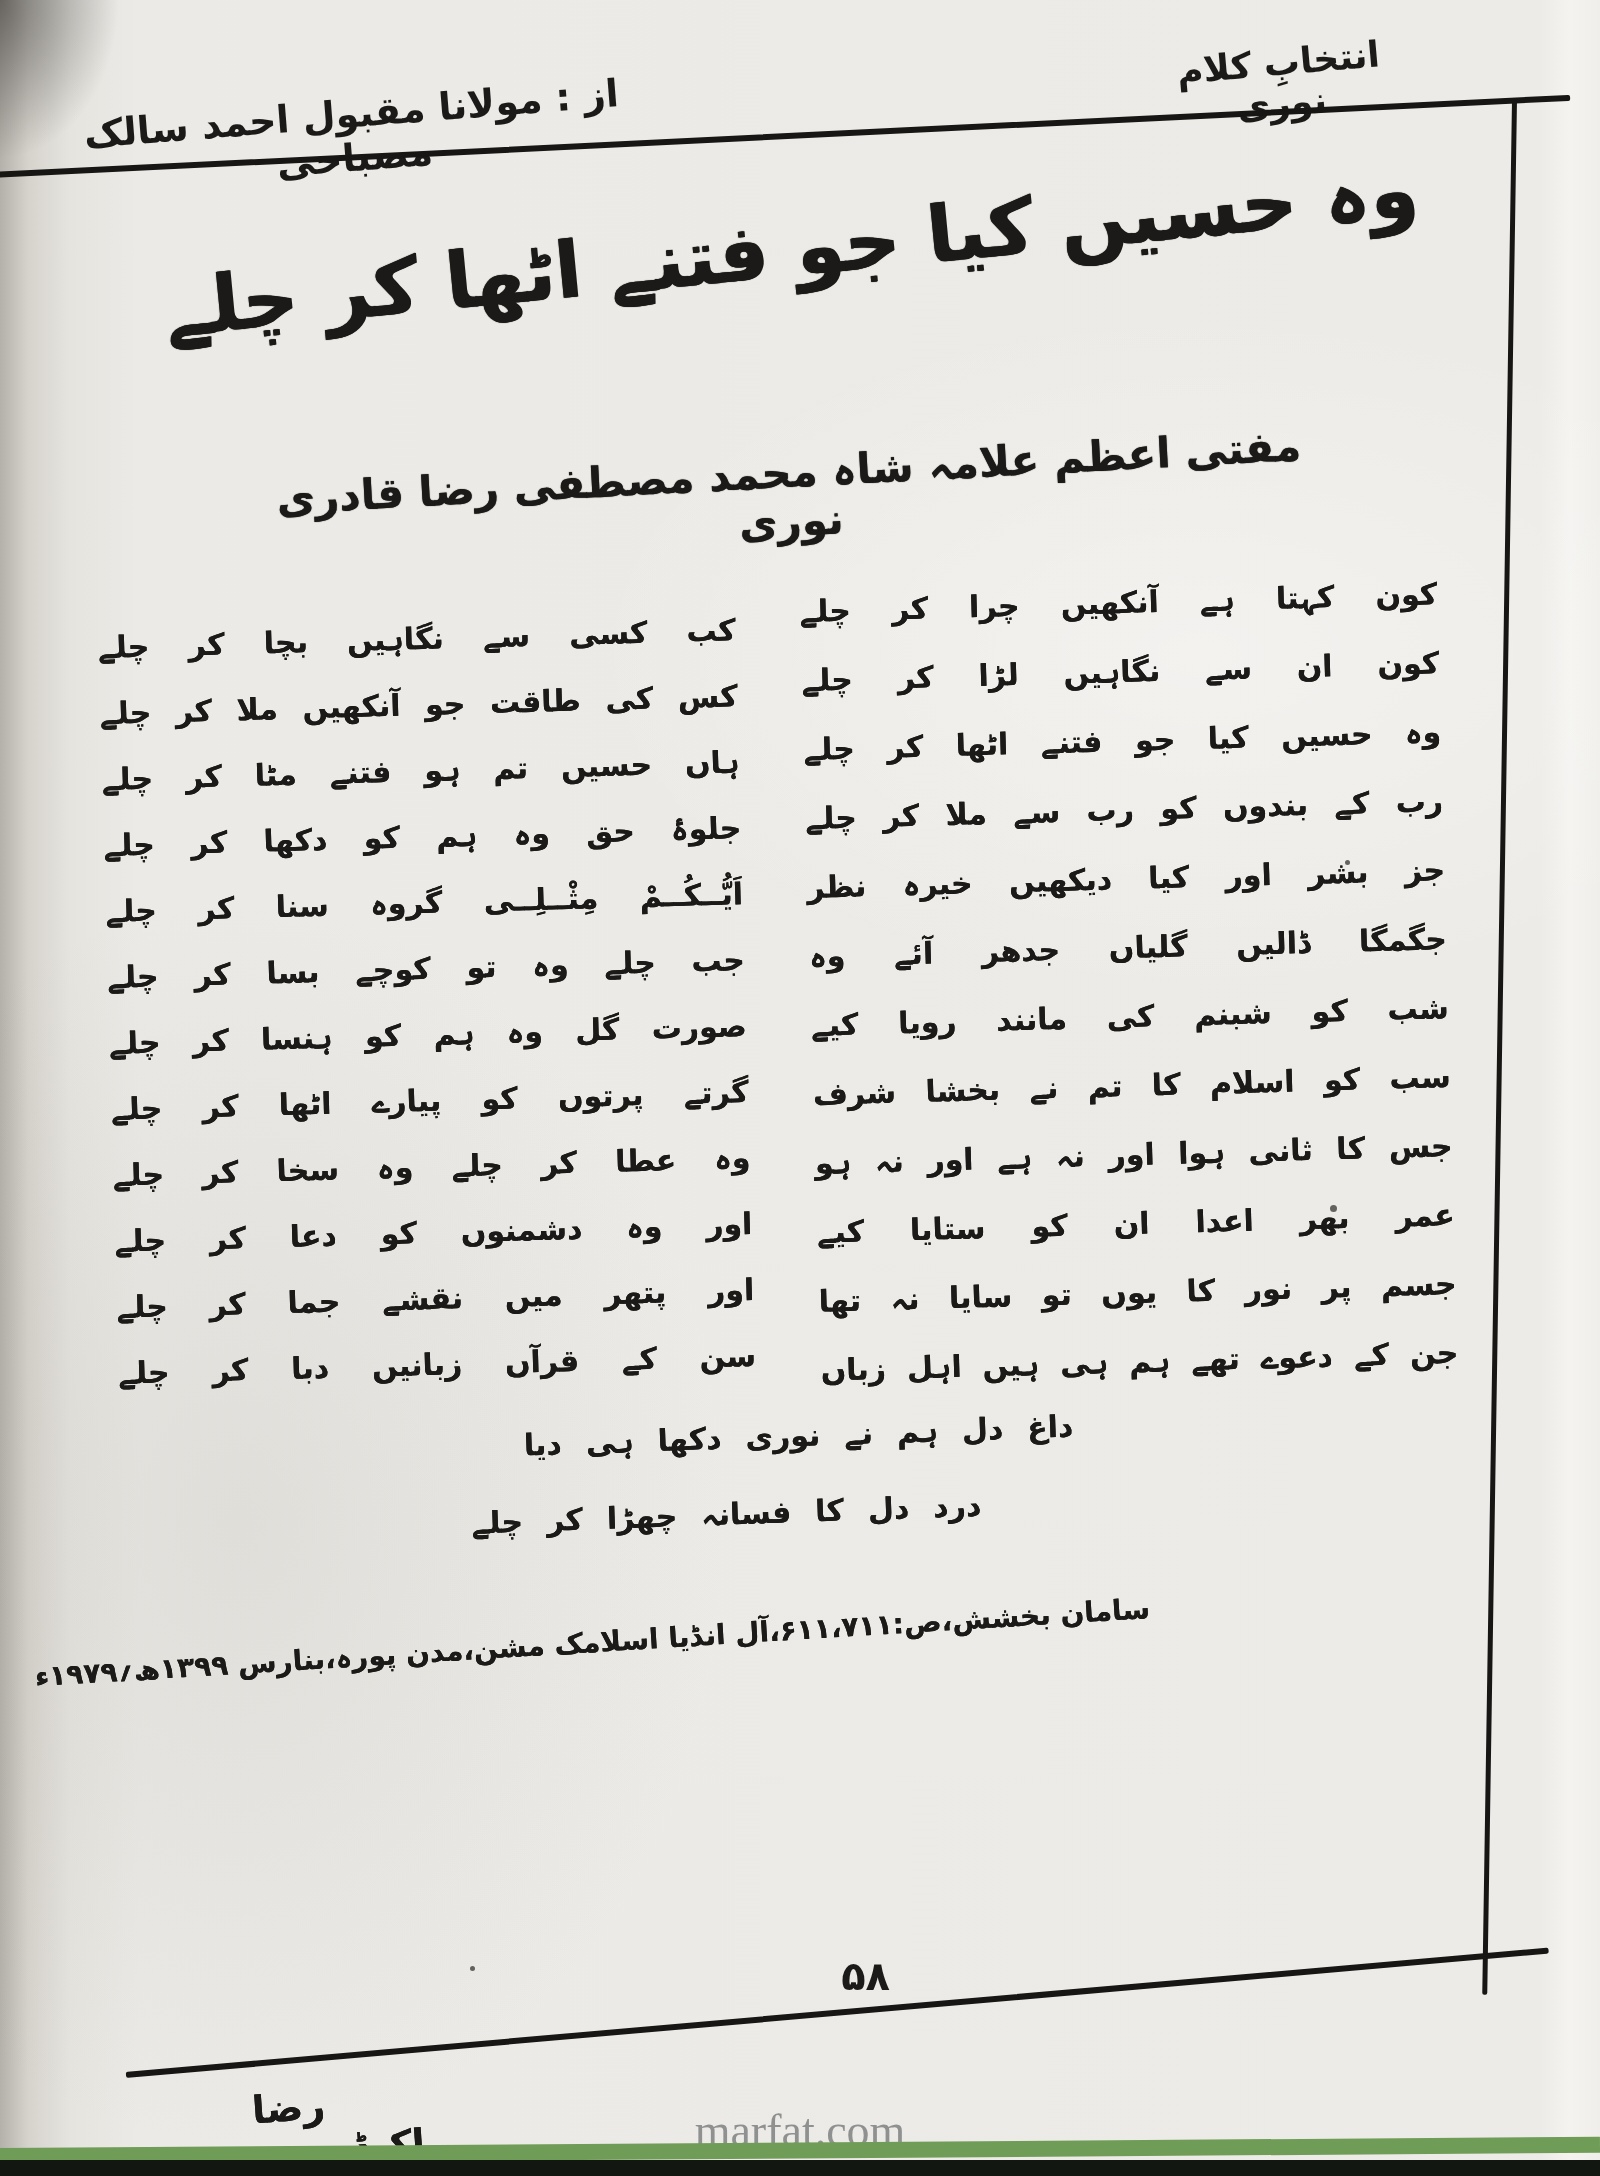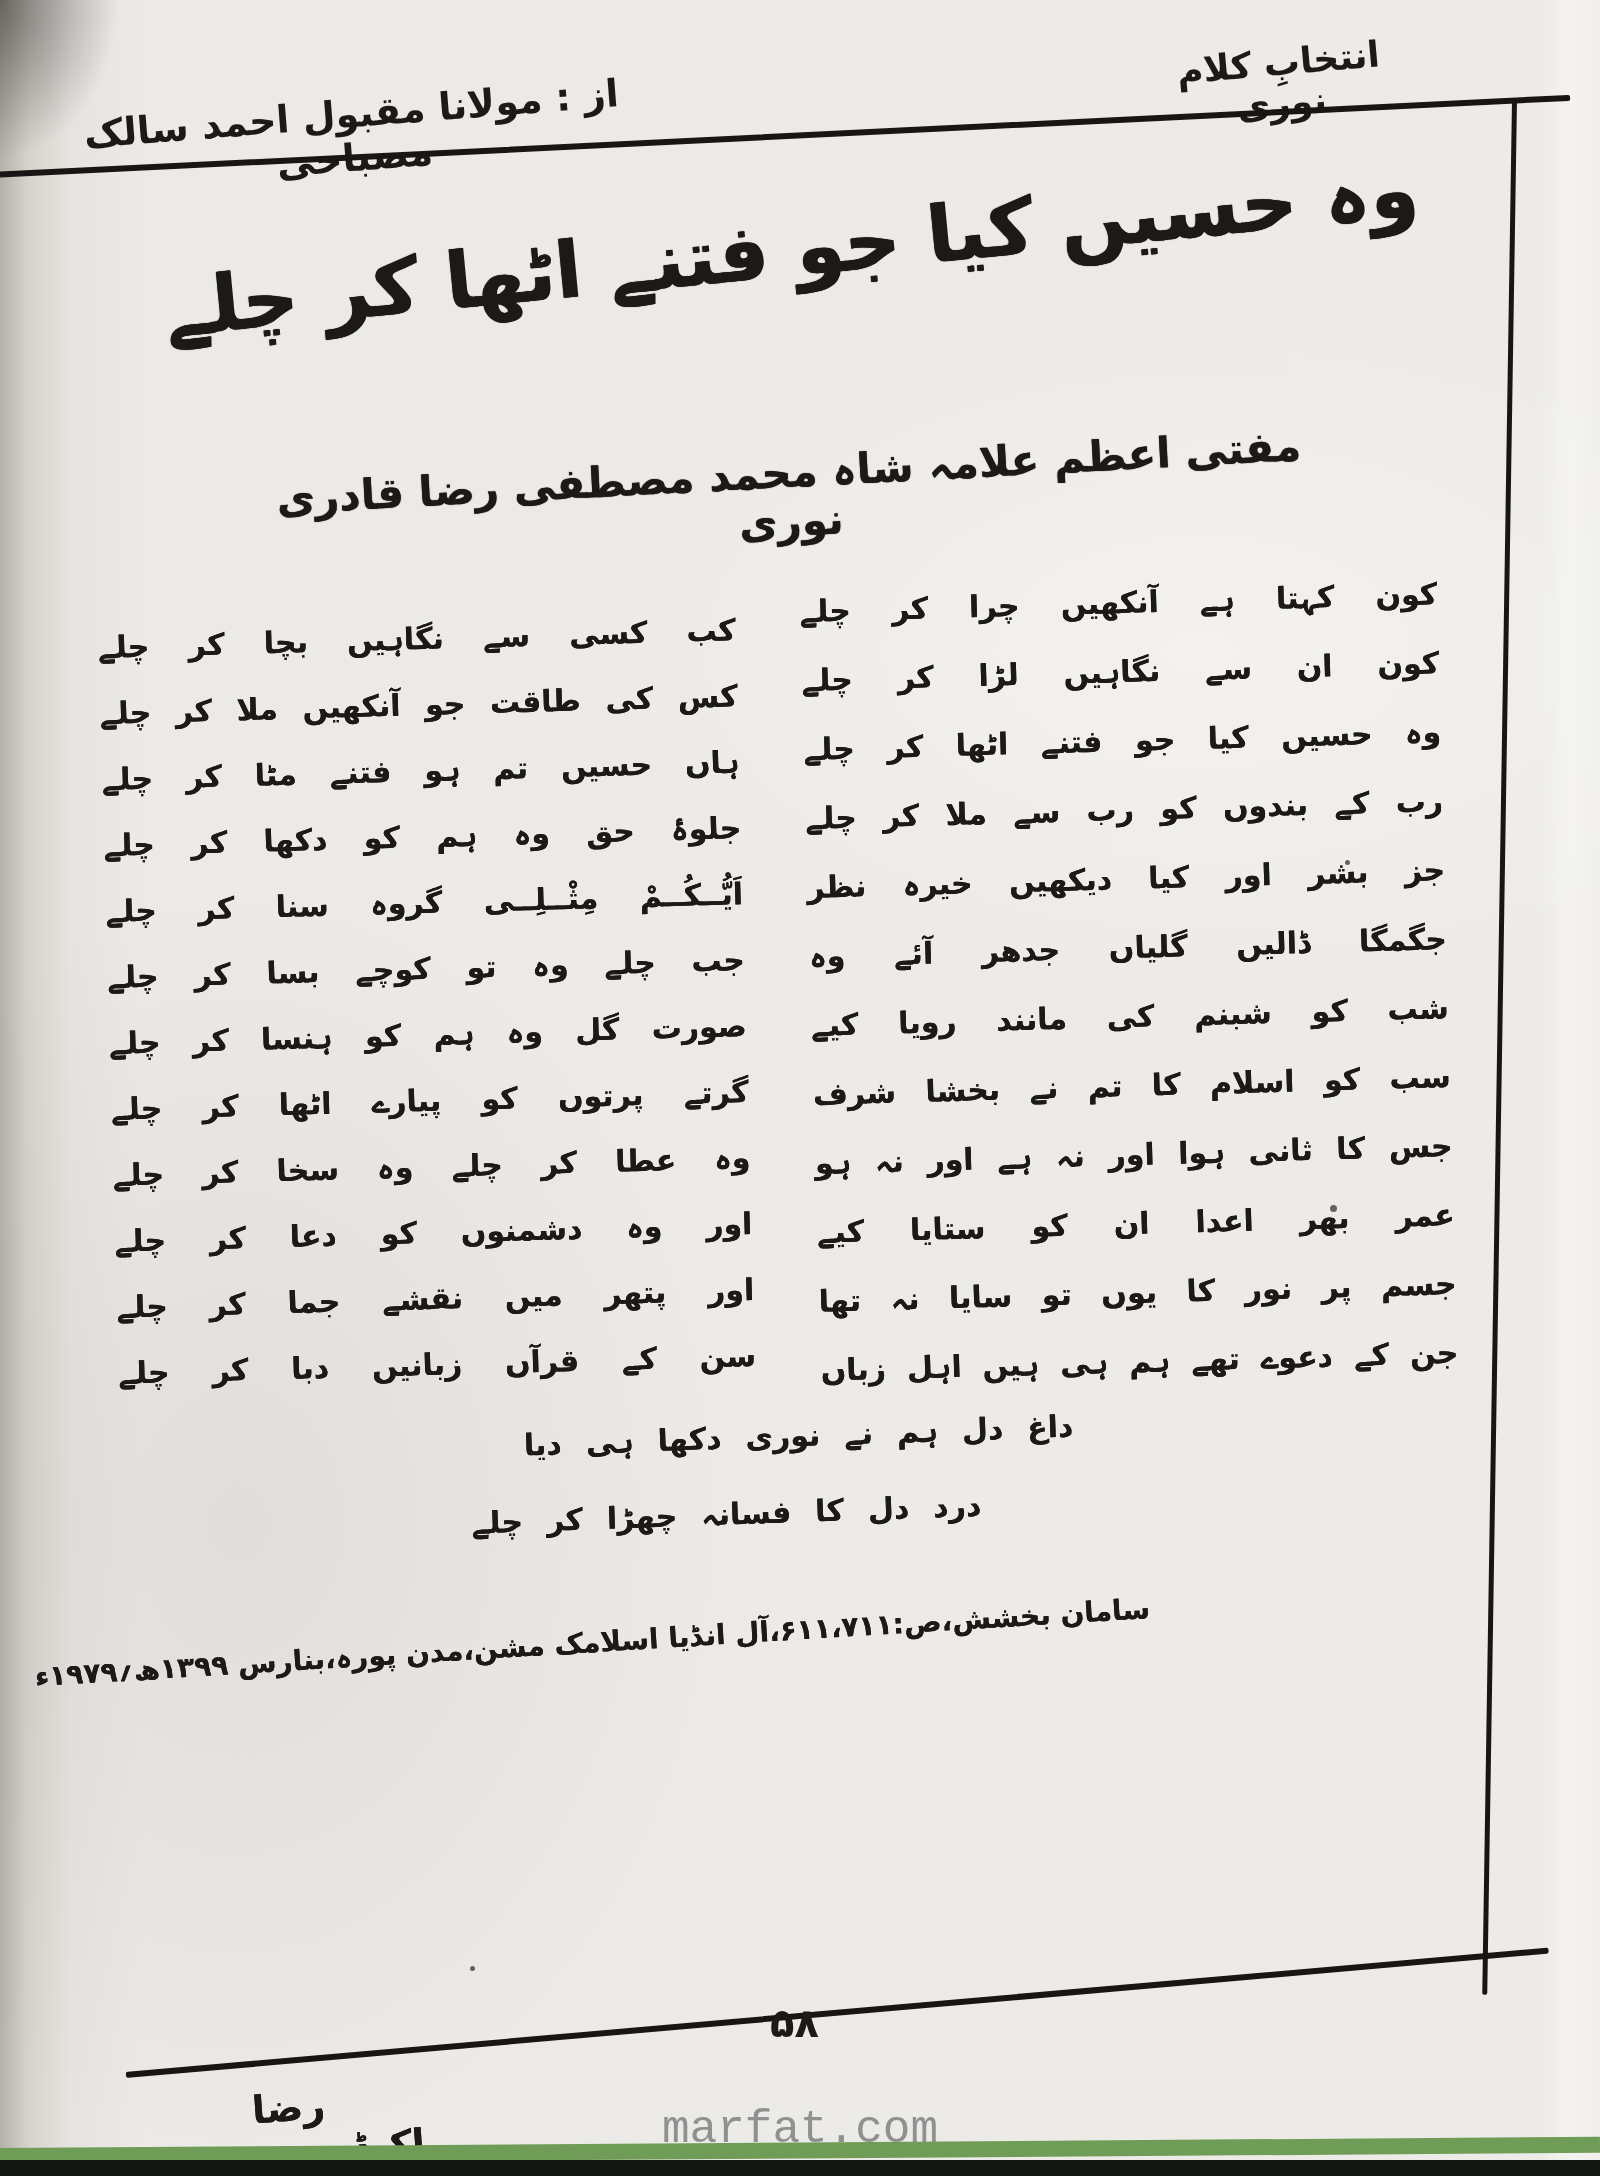--- a/index.html
+++ b/index.html
@@ -48,26 +48,26 @@
 
   .closing{top:1398px;left:420px;width:760px;transform:rotate(-2deg);}
   .closing .line{font-size:30px;font-weight:bold;line-height:76px;text-align:center;
     word-spacing:.45em;white-space:nowrap;text-shadow:0 0 .5px #1c1a18;}
   .closing .line-2{margin-right:150px;}
 
   .reference{top:1592px;left:80px;width:1070px;font-size:28px;text-align:right;
     transform:rotate(-3.5deg);transform-origin:right center;white-space:nowrap;
     text-shadow:0 0 .6px #1c1a18;}
 
-  .page-number{top:2000px;left:770px;width:120px;font-size:40px;text-align:left;
+  .page-number{top:1953px;left:770px;width:120px;font-size:40px;text-align:right;
     letter-spacing:4px;}
   .publisher{top:2086px;left:140px;width:300px;font-size:38px;text-align:center;
     transform:rotate(-4deg);text-shadow:0 0 .6px #1c1a18;}
   .watermark{top:2104px;left:640px;width:320px;font-size:46px;text-align:center;
-    color:#8f9190;font-family:Liberation Mono, monospace;font-weight:normal;direction:ltr;}
+    color:#8f9190;font-family:Liberation Serif, serif;font-weight:normal;direction:ltr;}
 
   .strip-green{top:2148px;left:0;width:1600px;height:16px;background:#6f9c56;
     transform:rotate(-0.4deg);transform-origin:left center;}
   .strip-dark{top:2160px;left:0;width:1600px;height:16px;background:#121711;}
   .corner-smudge{top:0;left:0;width:120px;height:160px;
     background:radial-gradient(ellipse at 0% 0%, rgba(40,38,35,.55), rgba(40,38,35,0) 70%);}
   .speck{width:7px;height:7px;border-radius:50%;background:#2a2825;opacity:.7;}
 </style>
 </head>
 <body>

